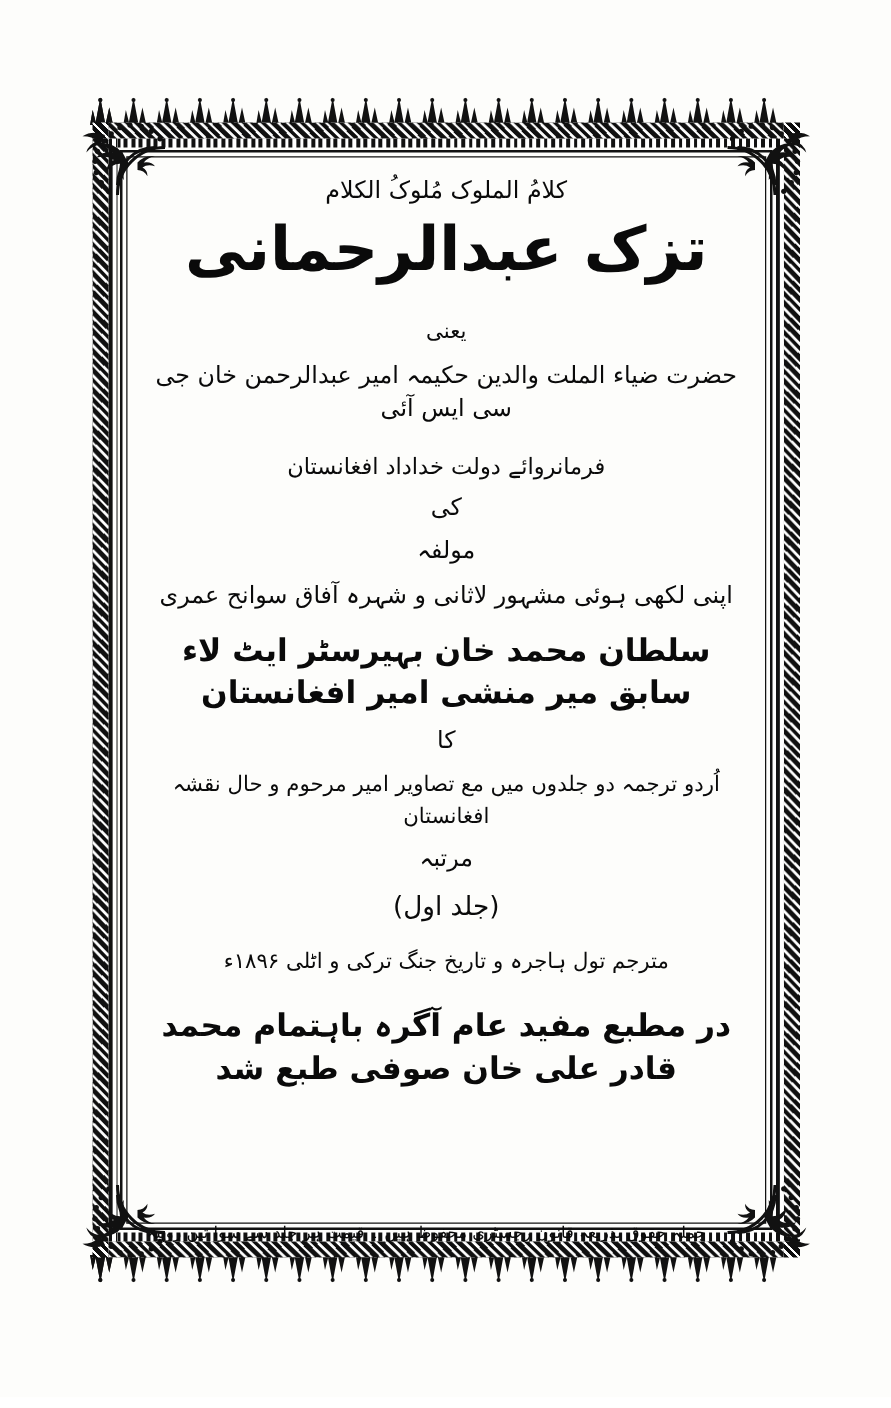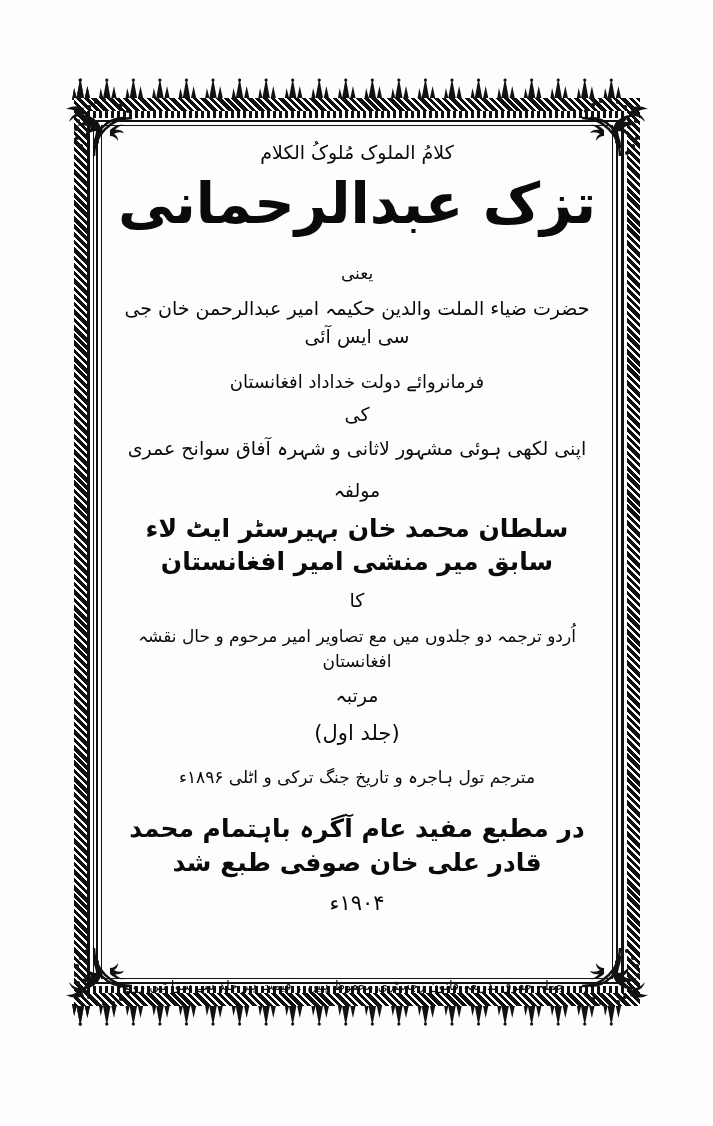--- a/index.html
+++ b/index.html
@@ -119,21 +119,21 @@
 
   .line { display: block; color: #0a0a0a; line-height: 1.35; }
 
   .superscript-title {
     font-size: 19px;
     letter-spacing: 0.5px;
     margin-bottom: 4px;
   }
 
   .main-title {
-    font-size: 56px;
+    font-size: 49px;
     font-weight: bold;
     letter-spacing: 1px;
     margin: 6px 0 26px 0;
     line-height: 1.15;
   }
 
   .yaani { font-size: 17px; margin-bottom: 10px; }
 
   .subject-line {
     font-size: 19px;
@@ -398,38 +398,37 @@
     <span class="line main-title">تزک عبدالرحمانی</span>
 
     <span class="line yaani">یعنی</span>
 
     <span class="line subject-line">حضرت ضیاء الملت والدین حکیمہ امیر عبدالرحمن خان جی سی ایس آئی</span>
 
     <span class="line ruler-line">فرمانروائے دولت خداداد افغانستان</span>
 
     <span class="line ki">کی</span>
 
+    <span class="line authored-label">مولفہ</span>
+
     <span class="line memoir-line">اپنی لکھی ہوئی مشہور لاثانی و شہرہ آفاق سوانح عمری</span>
 
-    <span class="line authored-label">مولفہ</span>
-
     <span class="line author-line">سلطان محمد خان بہیرسٹر ایٹ لاء سابق میر منشی امیر افغانستان</span>
 
     <span class="line ka">کا</span>
 
     <span class="line translation-line">اُردو ترجمہ دو جلدوں میں مع تصاویر امیر مرحوم و حال نقشہ افغانستان</span>
 
     <span class="line compiler-label">مرتبہ</span>
 
     <span class="line volume-line">(جلد اول)</span>
 
 
     <span class="line translator-note">مترجم تول ہاجرہ و تاریخ جنگ ترکی و اٹلی ۱۸۹۶ء</span>
 
     <span class="line publisher-line">در مطبع مفید عام آگرہ باہتمام محمد قادر علی خان صوفی طبع شد</span>
 
-    <span class="line year-line">۱۹۰۴ء</span>
 
   </div>
 
   <div class="copyright-footer">جملہ حقوق بذریعہ قانون رجسٹری محفوظ ہیں ۔ قیمت ہر جلد سے سوا تین روپیہ</div>
 
 </div>
 
 </body></html>

